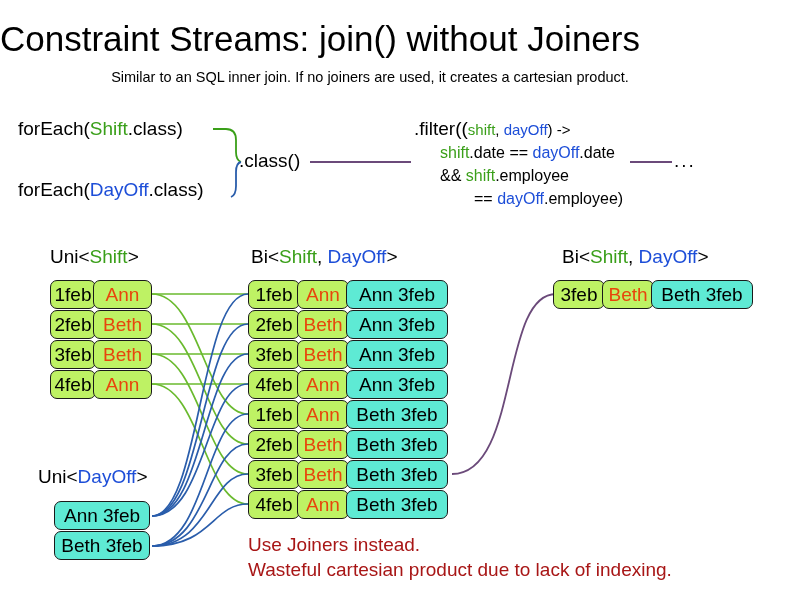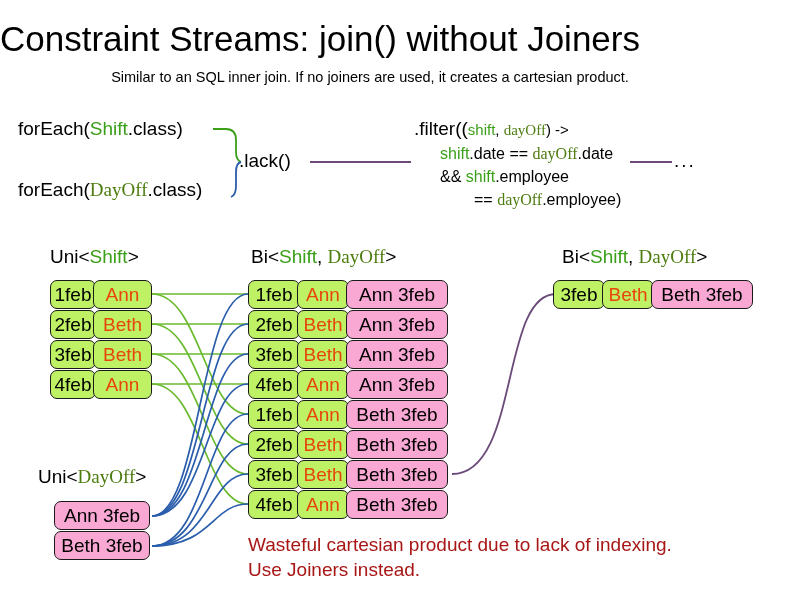--- a/index.html
+++ b/index.html
@@ -16,21 +16,21 @@
   }
   .subtitle{
     position:absolute;left:0;top:68px;width:740px;text-align:center;
     font-size:14.5px;line-height:18px;color:#000;white-space:nowrap;
   }
 
   
   .code{position:absolute;font-size:19px;line-height:22px;white-space:nowrap;color:#000;}
   .sm{font-size:15px;}
   .shiftc{color:#3a9f19;}
-  .dayoffc{color:#4d7c0f;font-family:Liberation Serif, serif;}
+  .dayoffc{color:#1d4ed8;}
 
   #foreach-shift{left:18px;top:118px;}
   #foreach-dayoff{left:18px;top:179px;}
   #join-label{left:239px;top:150px;}
 
   #filter-block{left:414px;top:117px;font-size:19px;line-height:23px;}
   #filter-block .l2,#filter-block .l3,#filter-block .l4{font-size:16px;}
   #filter-block .l2{padding-left:26px;}
   #filter-block .l3{padding-left:26px;}
   #filter-block .l4{padding-left:60px;}
@@ -44,21 +44,21 @@
   #head-uni-dayoff{left:38px;top:466px;}
 
   
   .row{position:absolute;height:29px;display:flex;align-items:stretch;}
   .cell{
     box-sizing:border-box;border:1.6px solid #1a1a1a;border-radius:7px;
     display:flex;align-items:center;justify-content:center;
     font-size:19px;line-height:19px;white-space:nowrap;
   }
   .green{background:#bef264;}
-  .blue{background:#f9a8d4;}
+  .blue{background:#5eead4;}
   .date{color:#000;}
   .name{color:#e8450c;}
   .dayoff-txt{color:#000;}
   .cell+.cell{margin-left:-3px;}
 
   
   .left-row .c-date{width:46px;}
   .left-row .c-name{width:59px;}
   
   .mid-row .c-date{width:52px;}
@@ -117,21 +117,21 @@
       <path d="M152 546 C212 546 212 504 248 504"></path>
     </g>
 
     <path d="M452 474 C520 474 500 294 556 294" fill="none" stroke="#6b4a7a" stroke-width="1.8"></path>
   </svg>
 
   <div class="code" id="foreach-shift"><span>forEach(</span><span class="shiftc">Shift</span><span>.class)</span></div>
 
   <div class="code" id="foreach-dayoff"><span>forEach(</span><span class="dayoffc">DayOff</span><span>.class)</span></div>
 
-  <div class="code" id="join-label">.lack()</div>
+  <div class="code" id="join-label">.class()</div>
 
   <div class="code" id="filter-block">
     <div class="l1"><span>.filter((</span><span class="shiftc sm">shift</span><span class="sm">, </span><span class="dayoffc sm">dayOff</span><span class="sm">) -&gt;</span></div>
 
     <div class="l2"><span class="shiftc">shift</span><span>.date == </span><span class="dayoffc">dayOff</span><span>.date</span></div>
 
     <div class="l3"><span>&amp;&amp; </span><span class="shiftc">shift</span><span>.employee</span></div>
 
     <div class="l4"><span>== </span><span class="dayoffc">dayOff</span><span>.employee)</span></div>
   </div>
@@ -216,17 +216,17 @@
     </div>
   <div id="bi-right-table">
       <div class="row res-row" style="left: 553px; top: 280px;">
         <div class="cell green date c-date">3feb</div>
         <div class="cell green name c-name">Beth</div>
         <div class="cell blue dayoff-txt c-day">Beth 3feb</div>
       </div>
     </div>
 
   <div id="warning">
+    <div>Use Joiners instead.</div>
     <div>Wasteful cartesian product due to lack of indexing.</div>
-    <div>Use Joiners instead.</div>
   </div>
 
 </div>
 
 </body></html>

